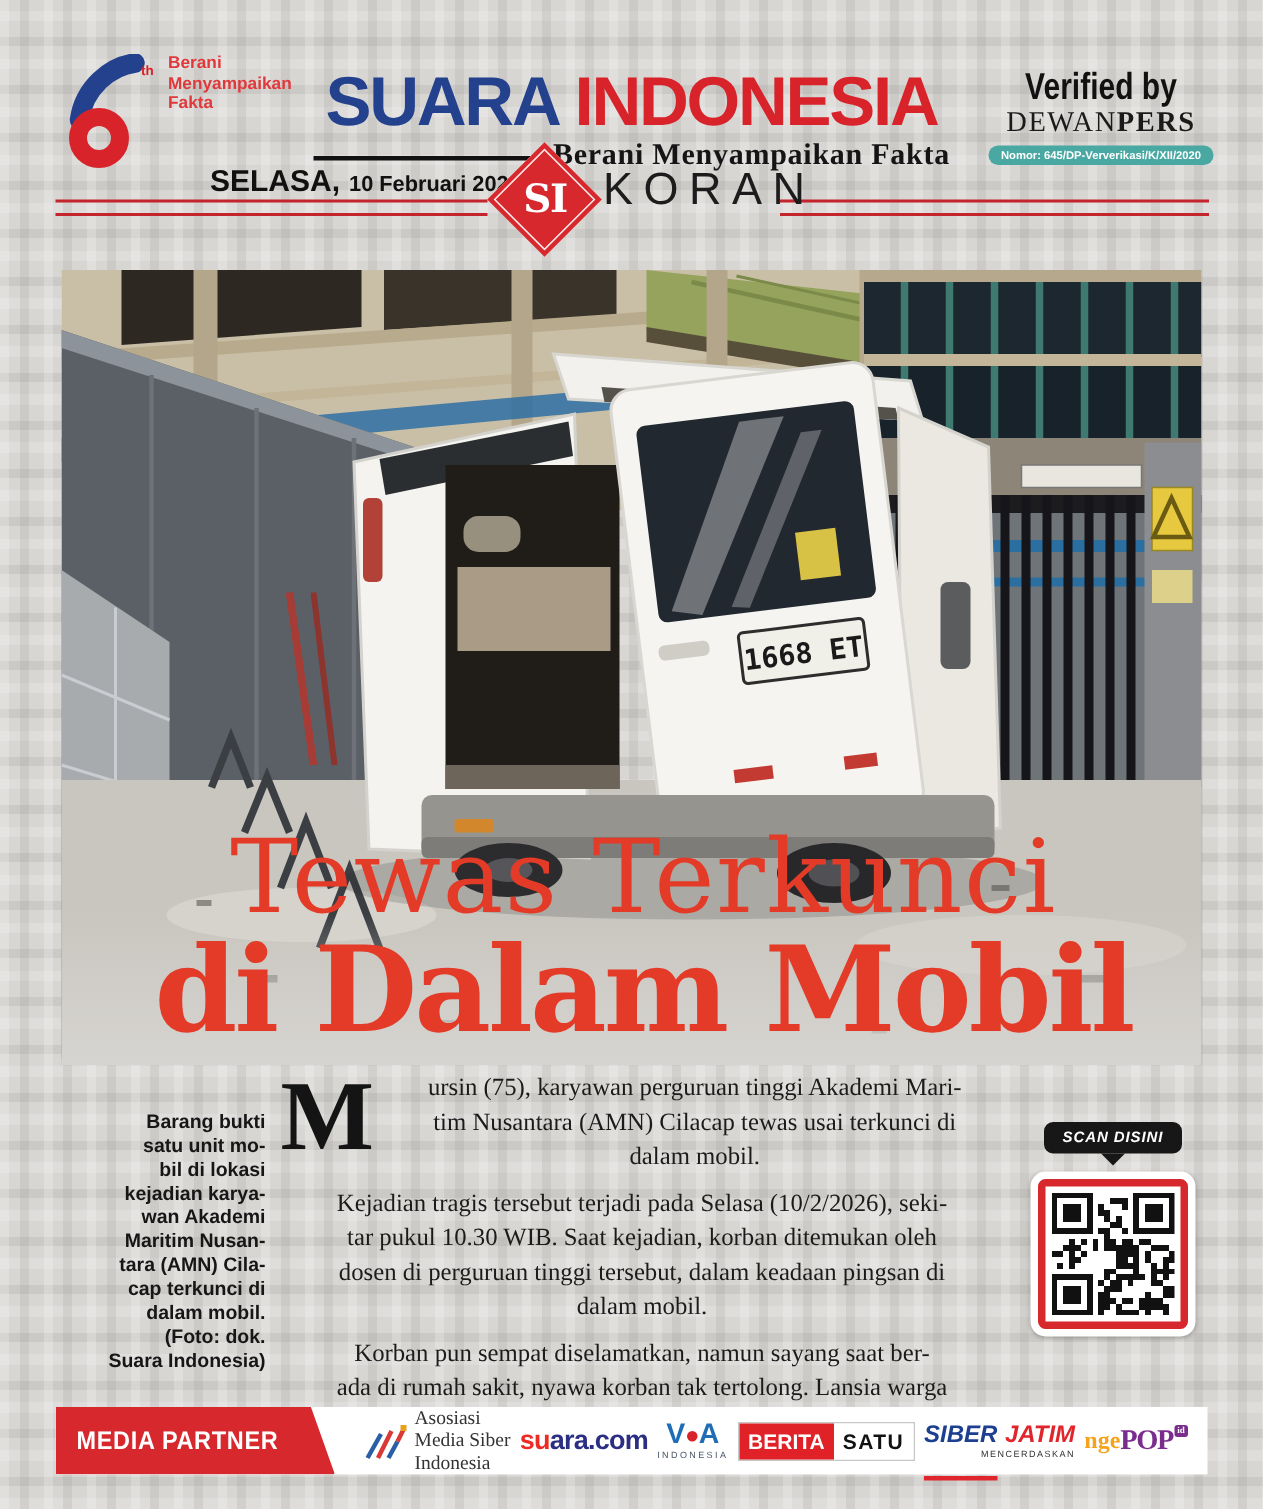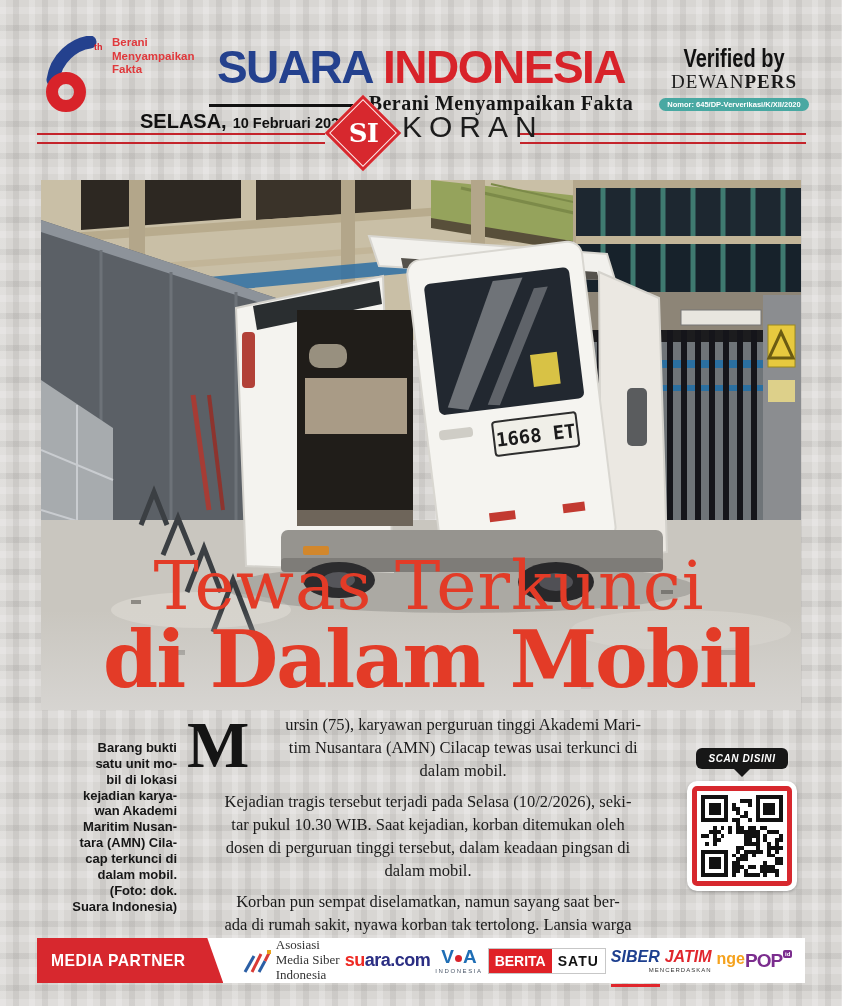--- a/index.html
+++ b/index.html
@@ -70,21 +70,21 @@
   .voa .dot{display:inline-block;width:7px;height:7px;border-radius:50%;background:#d8232a;margin:0 1px 1px 1px;}
   .voa .sub{font-size:6px;letter-spacing:1.6px;color:#4a5668;margin-top:2px;}
   .bsatu{display:flex;border:1px solid #c7c7c7;font-size:14px;font-weight:800;line-height:1;white-space:nowrap;}
   .bsatu .b1{background:#e02127;color:#fff;padding:5px 6px;}
   .bsatu .b2{background:#fff;color:#121212;padding:5px 6px;letter-spacing:1px;}
   .sjatim{text-align:right;line-height:1;}
   .sjatim .row{font-size:16px;font-weight:800;font-style:italic;white-space:nowrap;}
   .sjatim .s1{color:#1d3f8f;border-bottom:3px solid #e0262c;padding-bottom:19px;}
   .sjatim .s2{color:#e0262c;margin-left:5px;}
   .sjatim .sub{font-size:6px;letter-spacing:1px;color:#333;margin-top:2px;}
-  .ngepop{display:flex;align-items:flex-start;white-space:nowrap;}
+  .ngepop{display:flex;align-items:center;white-space:nowrap;font-family:Liberation Serif, serif;}
   .ngepop .n1{color:#f5a21d;font-size:16px;font-weight:800;}
   .ngepop .n2{color:#7b2d8e;font-size:19px;font-weight:800;letter-spacing:-1px;}
   .ngepop .nb{display:inline-block;background:#7b2d8e;color:#fff;font-size:6px;font-weight:700;border-radius:2px;padding:1px 2px;margin-left:1px;align-self:flex-start;}
 </style>
 </head>
 <body>
 
 <div class="page">
 
   <div class="anniv">

